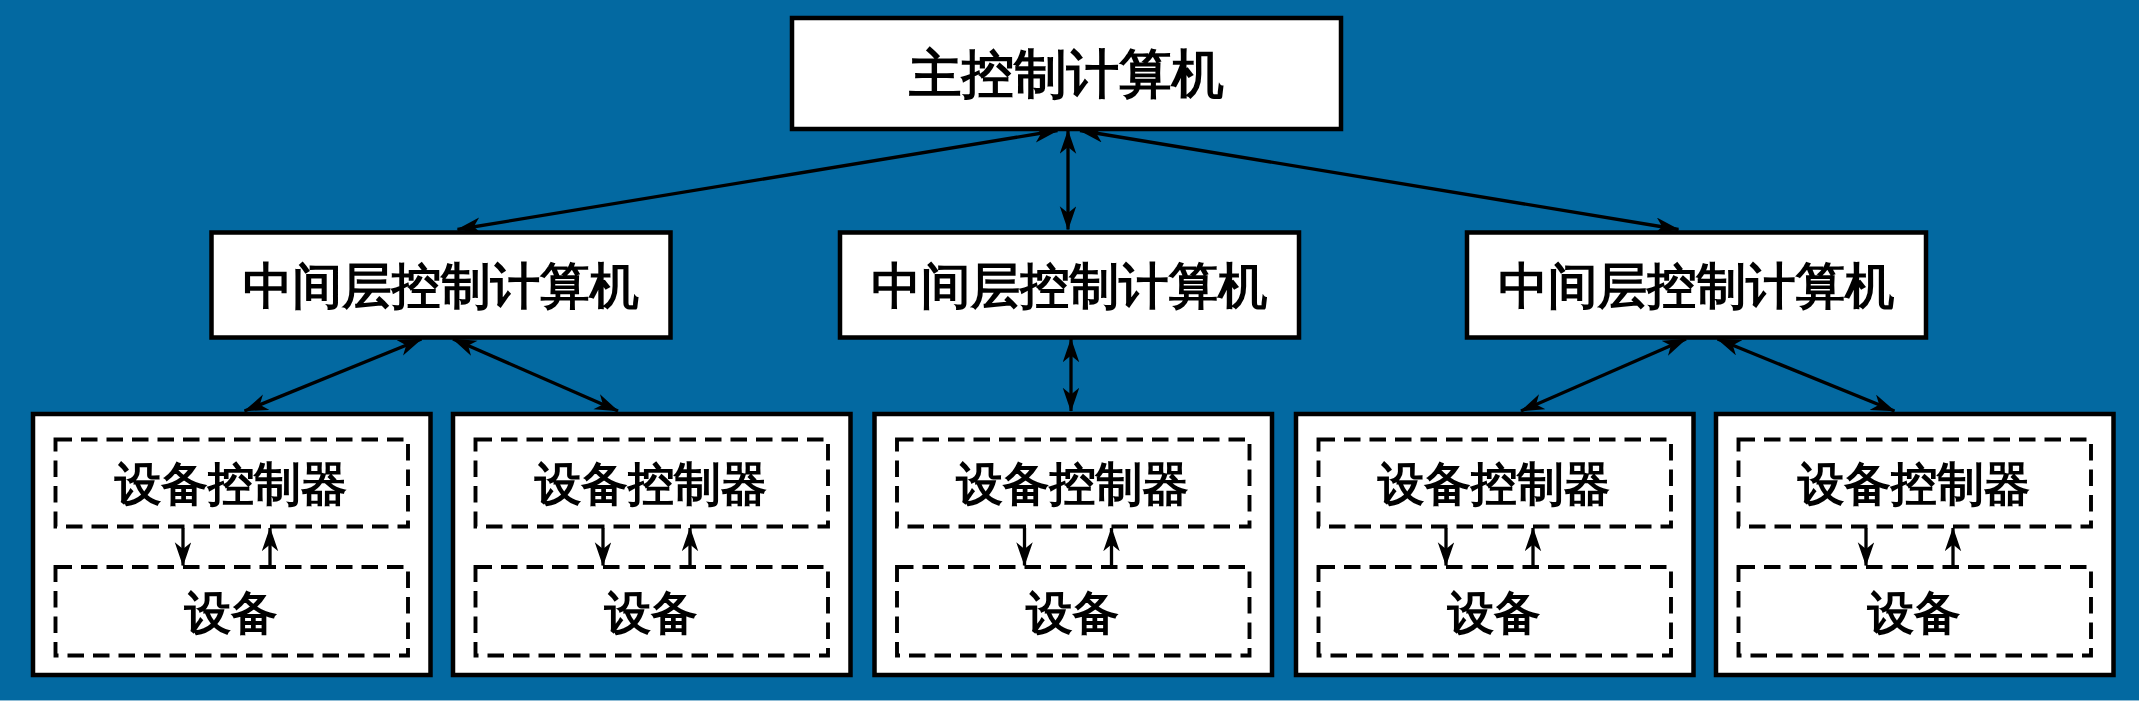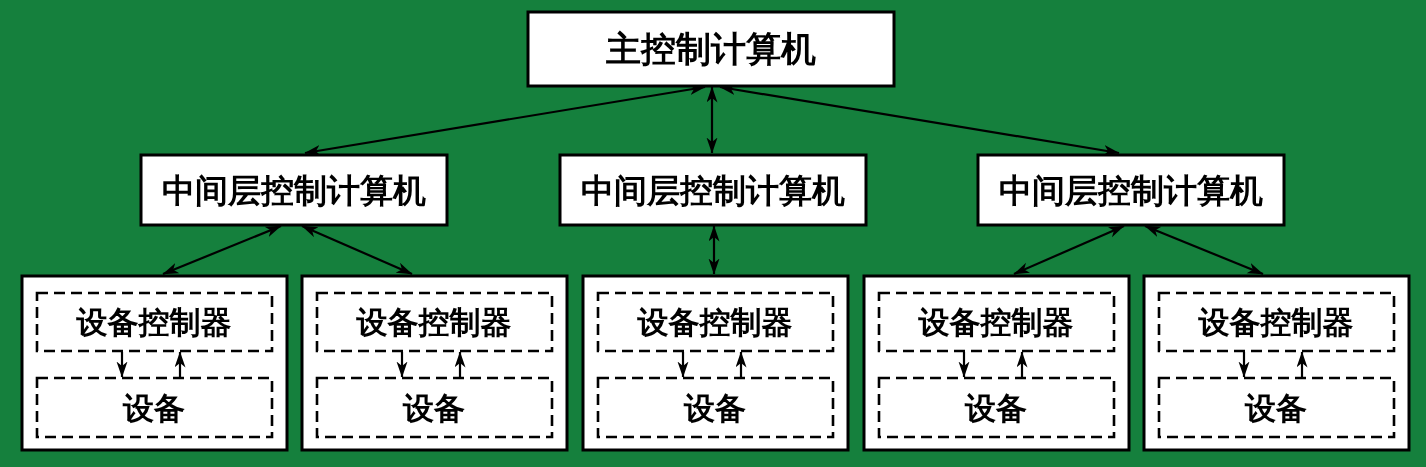--- a/index.html
+++ b/index.html
@@ -4,21 +4,21 @@
 <style>
   html, body {
     margin: 0;
     padding: 0;
     background: #ffffff;
   }
   .stage {
     position: relative;
     width: 1426px;
     height: 467px;
-    background: #15803d;
+    background: #0369a1;
     overflow: hidden;
   }
   svg text {
     font-family: "Liberation Serif", "DejaVu Serif", serif;
     font-weight: bold;
     fill: #000000;
     text-anchor: middle;
   }
   .solid-box {
     fill: #ffffff;

